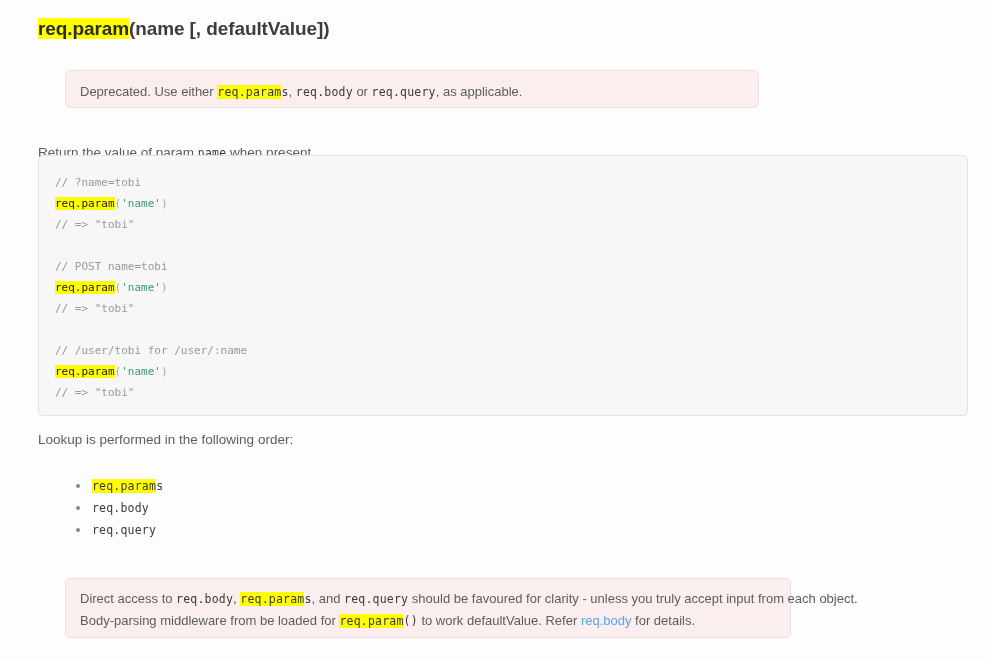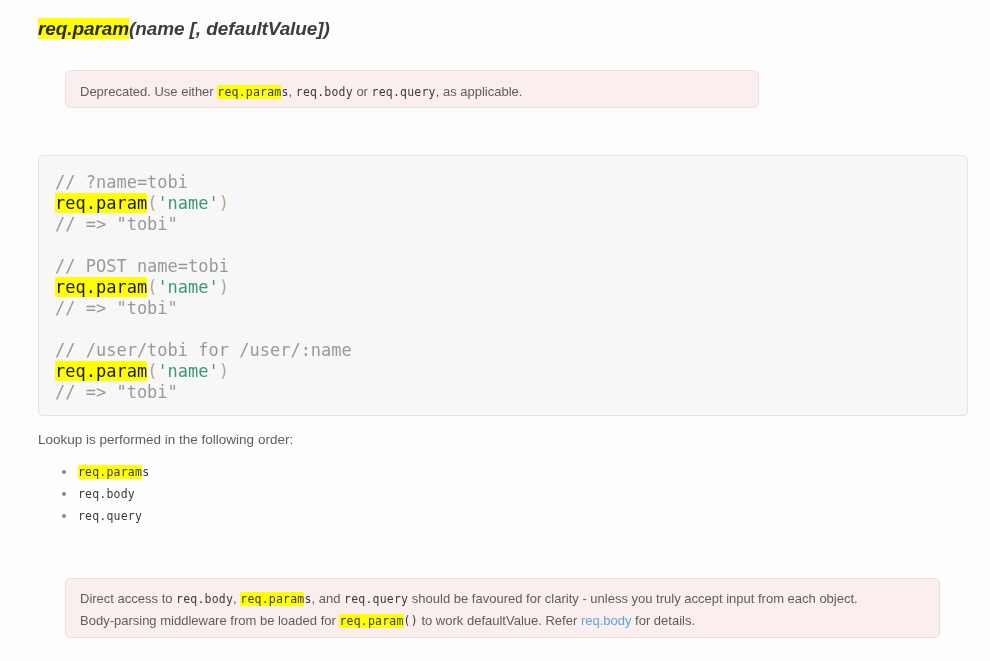--- a/index.html
+++ b/index.html
@@ -29,21 +29,20 @@
     margin: 0;
     padding: 0;
     position: absolute;
     left: 38px;
     top: 18px;
     font-size: 19px;
     font-weight: bold;
     color: #2b2b2b;
     letter-spacing: -0.1px;
     white-space: nowrap;
-    font-style: italic;
   }
   .api-heading .sig-args {
     font-weight: bold;
     color: #3d3d3d;
   }
 
   
   .hl {
     background: #ffff00;
     color: inherit;
@@ -62,21 +61,21 @@
   #note-deprecated {
     left: 65px;
     top: 70px;
     width: 694px;
     height: 38px;
     padding: 10px 14px;
   }
   #note-direct-access {
     left: 65px;
     top: 578px;
-    width: 875px;
+    width: 726px;
     height: 60px;
     padding: 9px 14px;
   }
   .note-line {
     font-size: 13px;
     line-height: 21px;
     color: #5d5d5d;
     white-space: nowrap;
   }
 
@@ -110,35 +109,35 @@
     box-sizing: border-box;
     background: #f7f7f7;
     border: 1px solid #e3e3e3;
     border-radius: 5px;
     padding: 16px 0 16px 16px;
     overflow: hidden;
   }
   .code-block pre {
     margin: 0;
     font-family: "DejaVu Sans Mono", "Liberation Mono", monospace;
-    font-size: 17px;
+    font-size: 11px;
     line-height: 21px;
     color: #4c4c4c;
   }
   .tok-comment { color: #999999; }
   .tok-punct   { color: #b3a888; }
   .tok-string  { color: #3d9970; }
   .tok-fn      { color: #1a1a1a; }
 
   
   .bullet-list {
     position: absolute;
     left: 38px;
     top: 459px;
-    margin: 2px;
+    margin: 16px;
     padding: 0 0 0 38px;
     list-style: none;
   }
   .bullet-list li {
     position: relative;
     height: 22px;
     line-height: 22px;
     font-size: 13px;
     white-space: nowrap;
   }
@@ -163,20 +162,21 @@
 <body>
 
 <div class="page">
 
   <h1 class="api-heading"><span class="hl">req.param</span><span class="sig-args">(name [, defaultValue])</span></h1>
 
   <div class="note" id="note-deprecated">
     <div class="note-line"><span>Deprecated. Use either </span><code><span class="hl">req.param</span><span>s</span></code><span>, </span><code>req.body</code><span> or </span><code>req.query</code><span>, as applicable.</span></div>
   </div>
 
+  <p class="para" id="para-return"><span>Return the value of param </span><code>name</code><span> when present.</span></p>
 
   <div class="code-block">
     <pre><span class="tok-comment">// ?name=tobi</span>
 <span class="hl tok-fn">req.param</span><span class="tok-punct">(</span><span class="tok-string">'name'</span><span class="tok-punct">)</span>
 <span class="tok-comment">// =&gt; "tobi"</span>
 
 <span class="tok-comment">// POST name=tobi</span>
 <span class="hl tok-fn">req.param</span><span class="tok-punct">(</span><span class="tok-string">'name'</span><span class="tok-punct">)</span>
 <span class="tok-comment">// =&gt; "tobi"</span>
 

